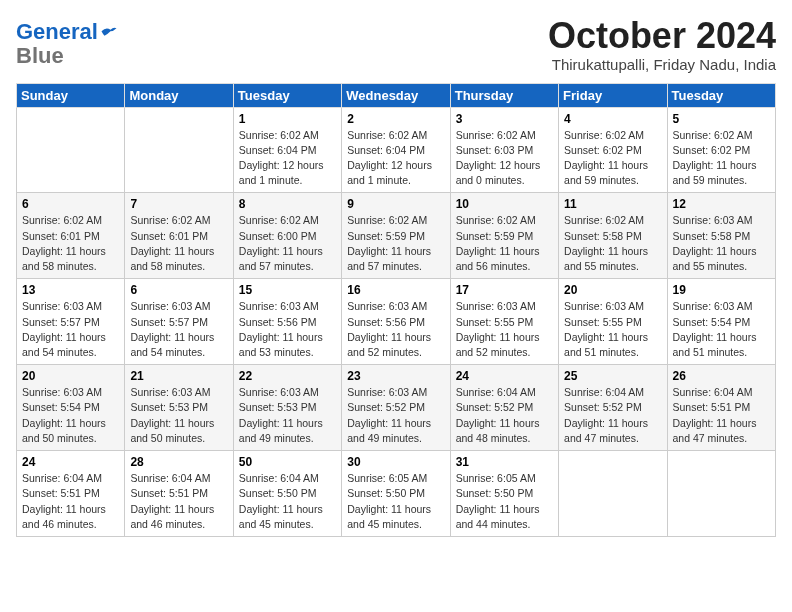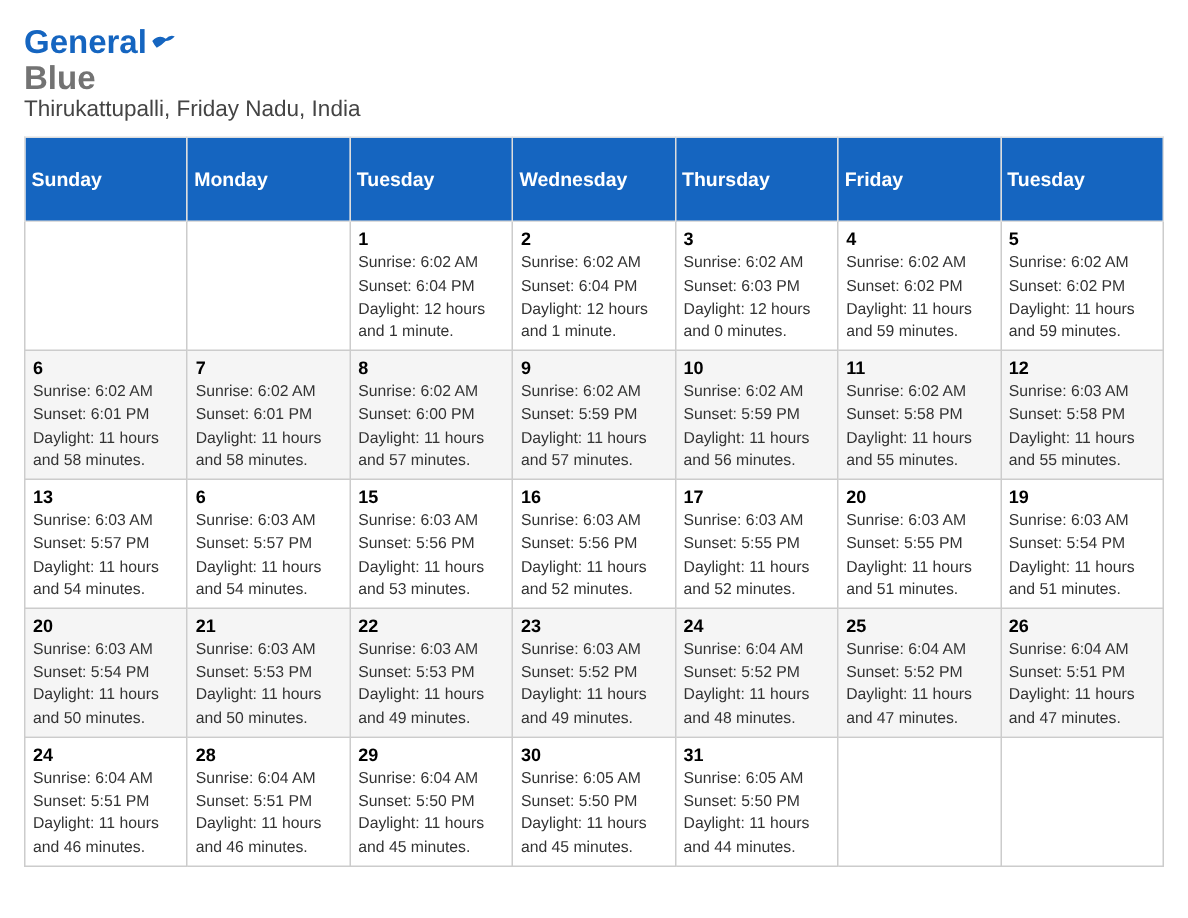--- a/index.html
+++ b/index.html
@@ -6,23 +6,22 @@
     body {
       font-family: Arial, sans-serif;
       background: #fff;
       width: 792px;
       min-height: 612px;
       padding: 16px;
     }
     .header {
       display: flex;
       justify-content: space-between;
-      align-items: flex-start;
+      align-items: center;
       margin-bottom: 10px;
-      flex-direction: column;
     }
     .logo {
       display: flex;
       flex-direction: column;
       align-items: flex-start;
     }
     .logo-text {
       font-size: 22px;
       font-weight: bold;
       color: #333;
@@ -52,21 +51,21 @@
       color: #444;
     }
     .calendar {
       width: 100%;
       border-collapse: collapse;
       font-size: 11px;
     }
     .calendar th {
       background: #1565c0;
       color: #fff;
-      padding: 20px 4px;
+      padding: 4px 4px;
       text-align: left;
       font-size: 13px;
       font-weight: bold;
       border: 1px solid #ddd;
     }
     .calendar td {
       border: 1px solid #ccc;
       vertical-align: top;
       padding: 4px 5px;
       width: 108px;
@@ -100,20 +99,21 @@
       <span class="logo-text">
         <span class="blue">General</span>
       </span>
       <svg class="logo-bird" viewBox="0 0 24 18">
         <path d="M2,8 Q8,2 14,6 Q18,2 22,4 Q18,8 14,8 Q10,12 6,14 Q4,12 2,8Z" fill="#1565c0"></path>
       </svg>
     </div>
     <span class="logo-text" style="color:#737373;font-size:22px;font-weight:bold;">Blue</span>
   </div>
   <div class="title-block">
+    <div class="month-title">October 2024</div>
     <div class="location">Thirukattupalli, Friday Nadu, India</div>
   </div>
 </div>
 
 <table class="calendar">
   <thead>
     <tr id="col-headers">
         <th>Sunday</th>
         <th>Monday</th>
         <th>Tuesday</th>
@@ -297,21 +297,21 @@
 Sunset: 5:51 PM
 Daylight: 11 hours and 46 minutes.</div>
         </td>
         <td>
           <span class="day-num">28</span>
           <div class="day-info" style="white-space: pre-line;">Sunrise: 6:04 AM
 Sunset: 5:51 PM
 Daylight: 11 hours and 46 minutes.</div>
         </td>
         <td>
-          <span class="day-num">29</span>
+          <span class="day-num">50</span>
           <div class="day-info" style="white-space: pre-line;">Sunrise: 6:04 AM
 Sunset: 5:50 PM
 Daylight: 11 hours and 45 minutes.</div>
         </td>
         <td>
           <span class="day-num">30</span>
           <div class="day-info" style="white-space: pre-line;">Sunrise: 6:05 AM
 Sunset: 5:50 PM
 Daylight: 11 hours and 45 minutes.</div>
         </td>

